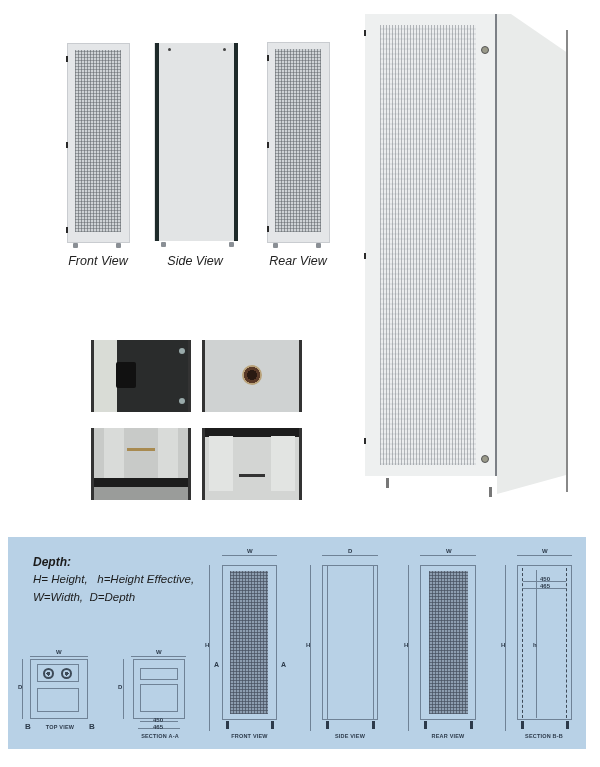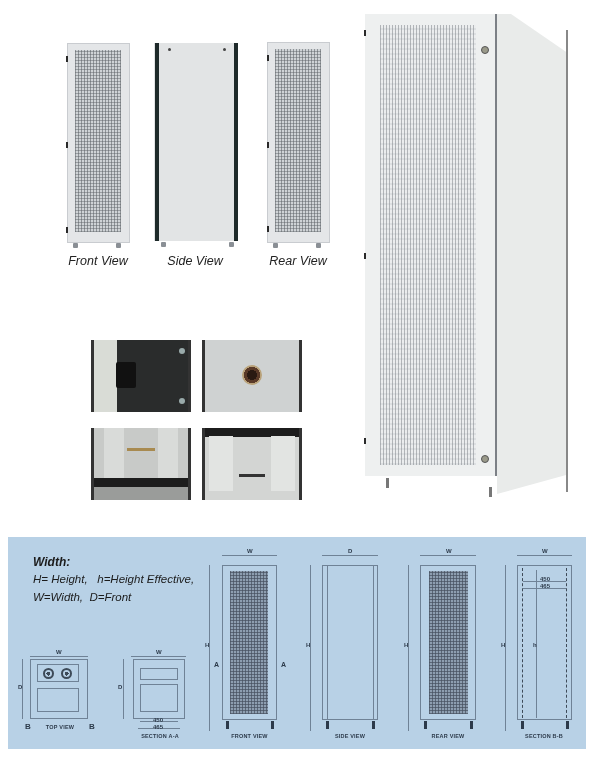--- a/index.html
+++ b/index.html
@@ -106,23 +106,23 @@
   <div class="abs" style="left:33px;top:20px;width:28px;height:3px;background:#a88a50;"></div>
 </div>
 <div class="detail" style="left:202px;top:428px;background:linear-gradient(180deg,#1c1c1c 0 12%,#d3d5d3 12%);">
   <div class="abs" style="left:4px;top:8px;width:24px;height:55px;background:#e2e4e2;"></div>
   <div class="abs" style="left:66px;top:8px;width:24px;height:55px;background:#e2e4e2;"></div>
   <div class="abs" style="left:34px;top:46px;width:26px;height:3px;background:#333;"></div>
 </div>
 
 <div class="panel"></div>
 
-<div class="remark-title">Width:</div>
+<div class="remark-title">Depth:</div>
 <div class="remark-line" style="top:573px;white-space:pre;">H= Height,   h=Height Effective,</div>
-<div class="remark-line" style="top:591px;white-space:pre;">W=Width,  D=Front</div>
+<div class="remark-line" style="top:591px;white-space:pre;">W=Width,  D=Depth</div>
 
 <div>
   <div class="hl" style="left:30px;top:656px;width:58px;"></div>
   <div class="dim" style="left:56px;top:649px;">W</div>
   <div class="dwg" style="left:30px;top:659px;width:58px;height:60px;"></div>
   <div class="dwg" style="left:37px;top:664px;width:42px;height:18px;"></div>
   <div class="fan" style="left:43px;top:668px;"></div>
   <div class="fan" style="left:61px;top:668px;"></div>
   <div class="dwg" style="left:37px;top:688px;width:42px;height:24px;"></div>
   <div class="vl" style="left:22px;top:659px;height:60px;"></div>

